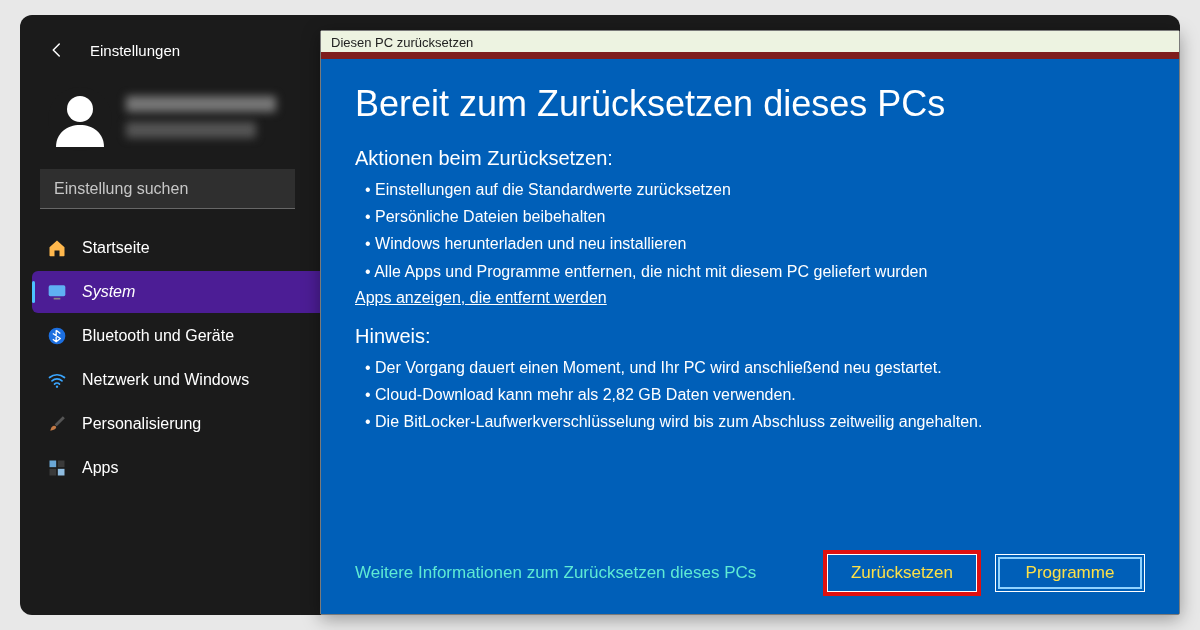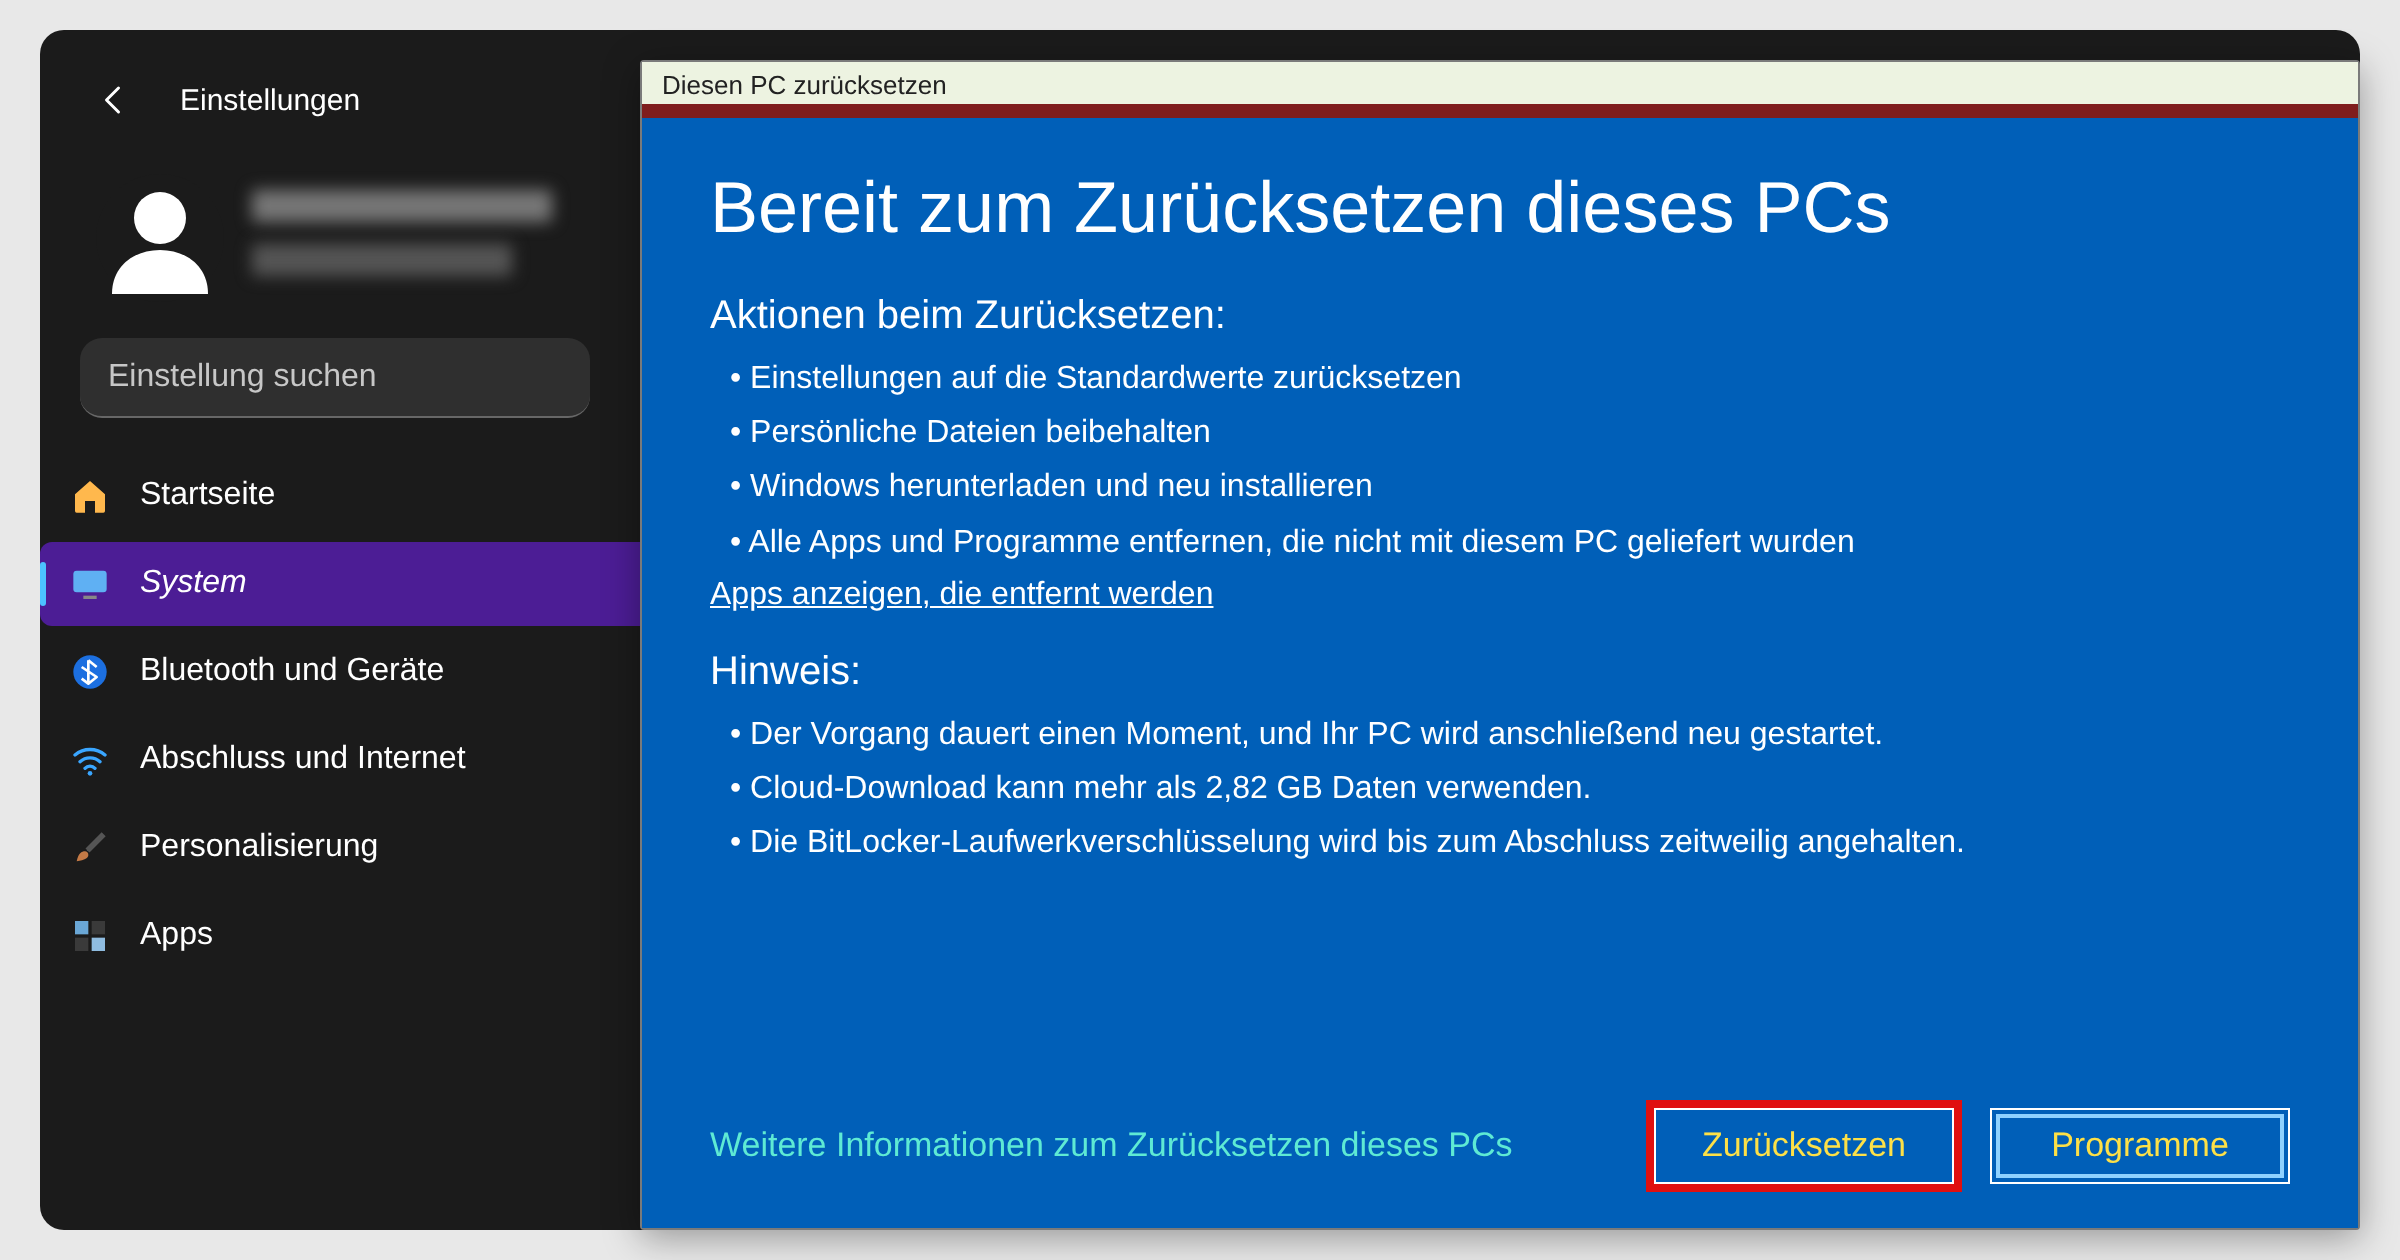--- a/index.html
+++ b/index.html
@@ -28,29 +28,29 @@
   .profile-text { margin-left:14px; }
   .blur-line {
     background: #777; height:16px; border-radius:2px; margin:3px 0;
     filter: blur(4px);
     display:inline-block;
   }
   .blur-line.a{ width:150px;}
   .blur-line.b{ width:130px; background:#555;}
   .search {
     margin: 0 20px 18px 20px; width: 255px;
-    background:#2f2f2f; border-radius:11px; height:40px;
+    background:#2f2f2f; border-radius:0; height:40px;
     border-bottom:1px solid #676767;
     display:flex; align-items:center; padding:0 14px;
   }
   .search input{
     background:transparent; border:none; outline:none; color:#dcdcdc; font-size:16px; width:100%;
   }
   .search input::placeholder{color:#c7c7c7;}
-  .nav { padding: 0 0; width: 348px; }
+  .nav { padding: 0 12px; width: 348px; }
   .nav-item {
     display:flex; align-items:center; height:42px; border-radius:6px;
     padding: 0 14px; margin:2px 0; cursor:pointer; color:#fff;
     position:relative;
   }
   .nav-item.active { background:#4c1d95;font-style:italic; }
   .nav-item.active::before{
     content:""; position:absolute; left:0; top:10px; bottom:10px; width:3px;
     background:#4cc2ff; border-radius:2px;
   }
@@ -161,21 +161,21 @@
         </span>
         <span class="label">Bluetooth und Geräte</span>
       </div>
       <div class="nav-item">
         <span class="ico">
           <svg viewBox="0 0 24 24">
               <path d="M3 9a14 14 0 0 1 18 0M6 13a9 9 0 0 1 12 0M9 17a4 4 0 0 1 6 0" stroke="#3aa6ff" stroke-width="2" fill="none" stroke-linecap="round"></path>
               <circle cx="12" cy="20" r="1.4" fill="#3aa6ff"></circle>
             </svg>
         </span>
-        <span class="label">Abschluss und Internet</span>
+        <span class="label">Netzwerk und Windows</span>
       </div>
       <div class="nav-item">
         <span class="ico">
           <svg viewBox="0 0 24 24">
               <path d="M4 20c1-5 3-6 5-6 1 0 2 1 2 2 0 2-2 3-7 4z" fill="#c47a46"></path>
               <path d="M11 14L20 5l-1-1-9 9" stroke="#555" stroke-width="2" fill="#888"></path>
             </svg>
         </span>
         <span class="label">Personalisierung</span>
       </div>

